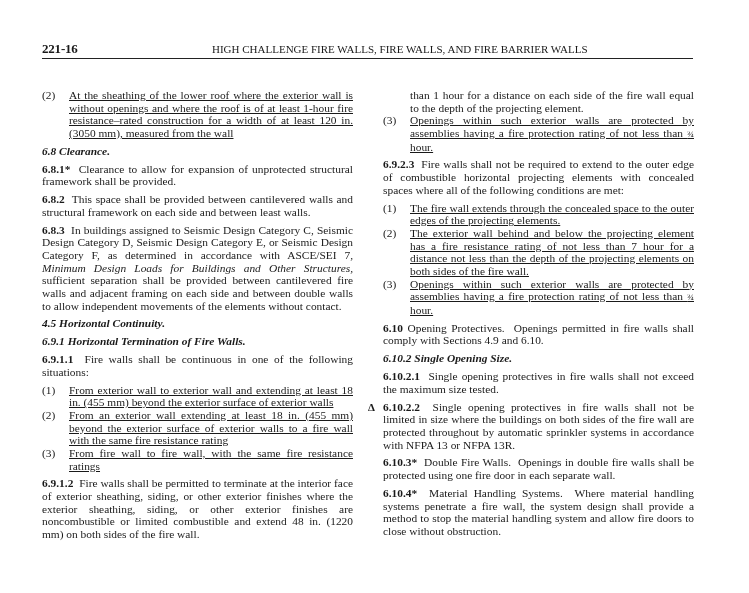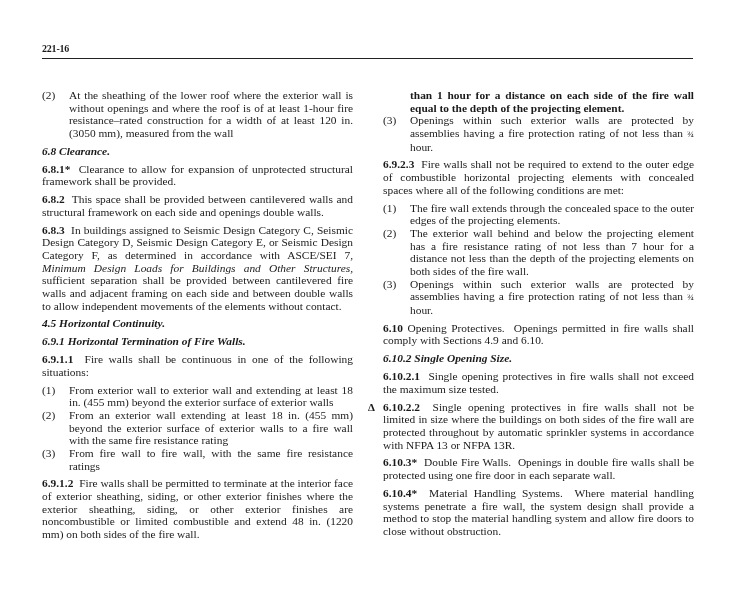--- a/index.html
+++ b/index.html
@@ -23,21 +23,21 @@
     top: 42px;
     width: 651px;
     height: 16px;
     border-bottom: 1.6px solid #222;
   }
   .page-num {
     position: absolute;
     left: 0;
     top: 1px;
     font-weight: bold;
-    font-size: 10px;
+    font-size: 13px;
     letter-spacing: -0.2px;
   }
   .running-title {
     position: absolute;
     right: 0;
     left: 170px;
     top: 1px;
     font-size: 11px;
     text-align: left;
     letter-spacing: 0px;
@@ -73,64 +73,65 @@
   .li {
     display: flex;
     text-align: justify;
   }
   .li .mk {
     flex: 0 0 27px;
   }
   .li .tx {
     flex: 1 1 auto;
     text-align: justify;
+    text-decoration: underline;
   }
   .cont {
     padding-left: 27px;
     text-align: justify;
-    font-weight: bold;
   }
   .delta {
     position: absolute;
     left: -15px;
     font-weight: bold;
     font-size: 11px;
   }
   .rel { position: relative; }
   .frac {
     font-size: 9px;
   }
   .nowrap-last { text-align-last: left; }
 </style>
 </head>
 <body>
 
 <div class="header">
   <span class="page-num">221-16</span>
+  <span class="running-title">HIGH CHALLENGE FIRE WALLS, FIRE WALLS, AND FIRE BARRIER WALLS</span>
 </div>
 
 <div class="col col-left">
 
   <div class="list">
     <div class="li">
       <span class="mk">(2)</span>
       <span class="tx nowrap-last">At the sheathing of the lower roof where the exterior wall is without openings and where the roof is of at least 1-hour fire resistance–rated construction for a width of at least 120 in. (3050 mm), measured from the wall</span>
     </div>
   </div>
 
   <div class="heading">6.8 Clearance.</div>
 
   <p class="para nowrap-last">
     <span class="num">6.8.1*</span>&nbsp;
     <span>Clearance to allow for expansion of unprotected structural framework shall be provided.</span>
   </p>
 
   <p class="para nowrap-last">
     <span class="num">6.8.2</span>&nbsp;
-    <span>This space shall be provided between cantilevered walls and structural framework on each side and openings double walls.</span>
+    <span>This space shall be provided between cantilevered walls and structural framework on each side and between least walls.</span>
   </p>
 
   <p class="para nowrap-last">
     <span class="num">6.8.3</span>&nbsp;
     <span>In buildings assigned to Seismic Design Category C, Seismic Design Category D, Seismic Design Category E, or Seismic Design Category F, as determined in accordance with ASCE/SEI 7,</span>
     <em>Minimum Design Loads for Buildings and Other Structures,</em>
     <span>sufficient separation shall be provided between cantilevered fire walls and adjacent framing on each side and between double walls to allow independent movements of the elements without contact.</span>
   </p>
 
   <div class="heading">4.5 Horizontal Continuity.</div>

